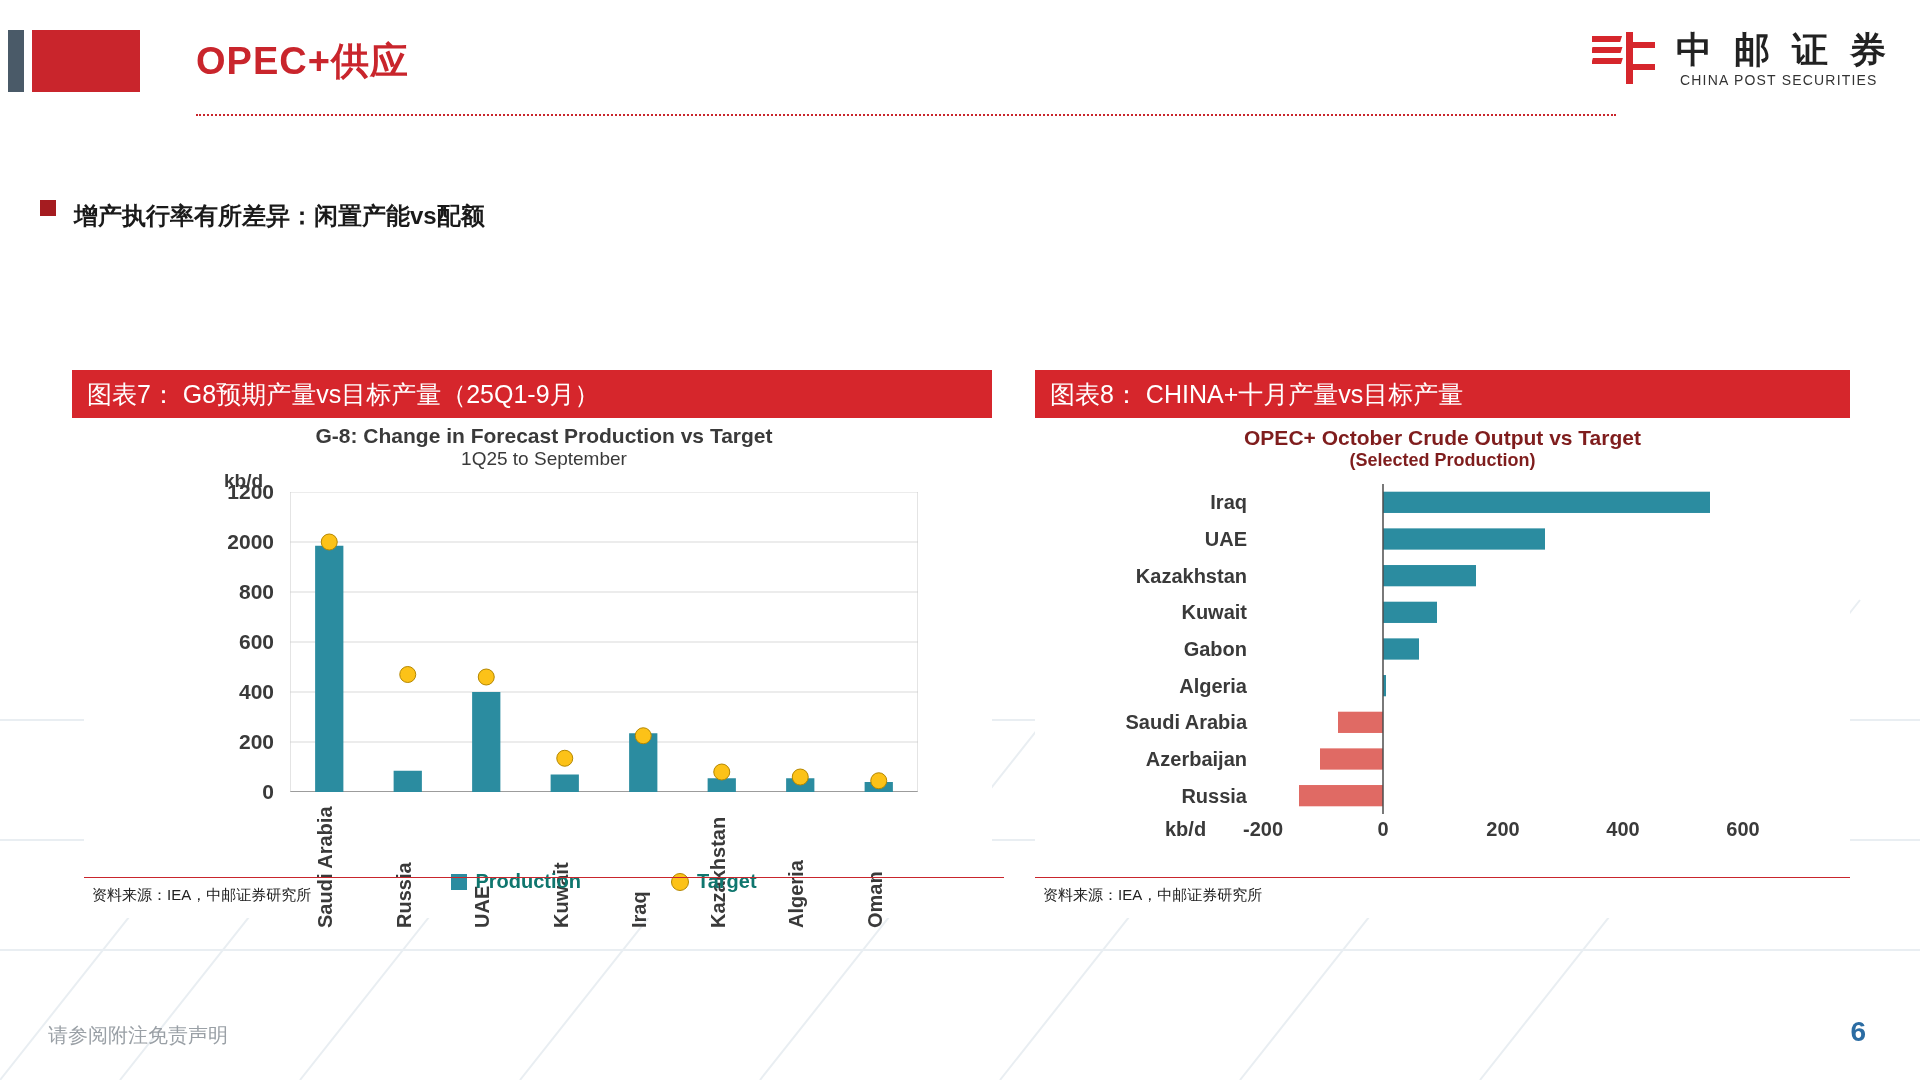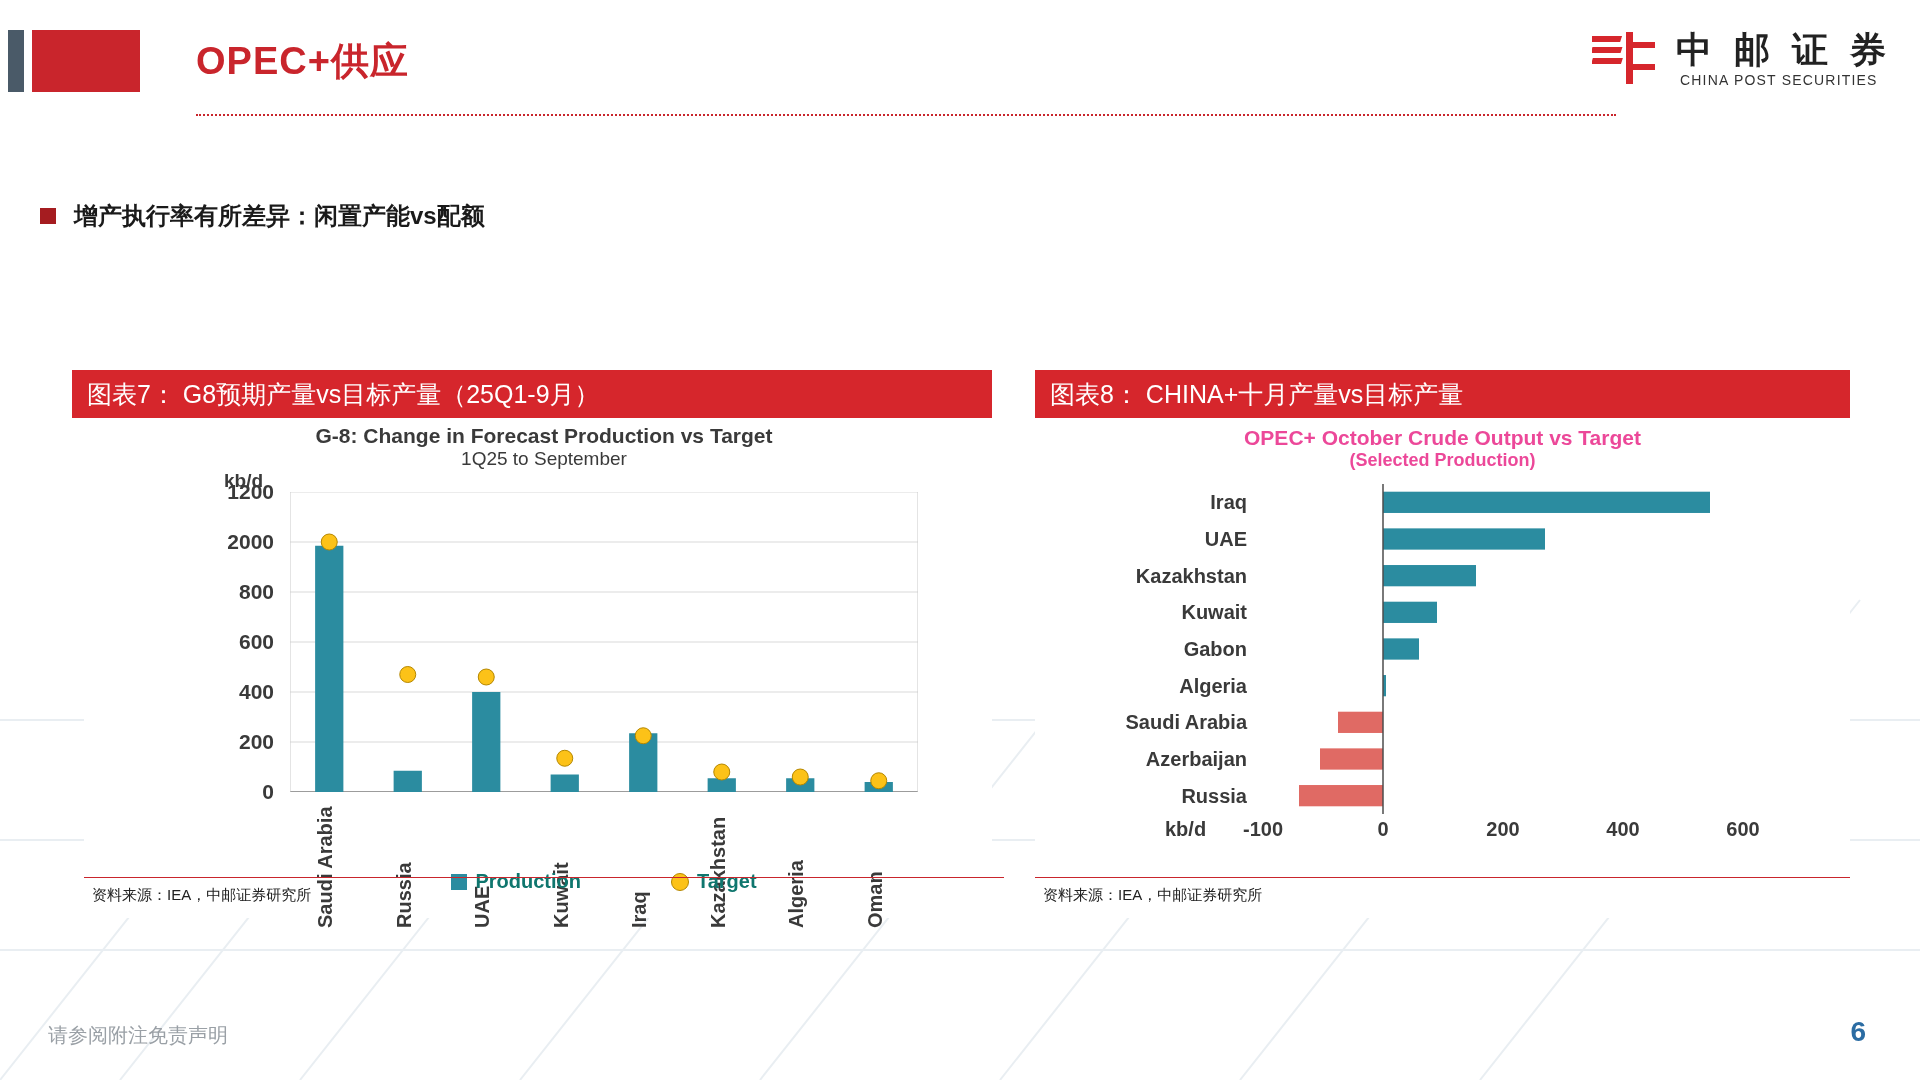--- a/index.html
+++ b/index.html
@@ -83,21 +83,20 @@
     color: #333;
     letter-spacing: 1.2px;
     white-space: nowrap;
   }
 
   
   .bullet-row {
     position: absolute;
     left: 40px; top: 200px;
     display: flex;
-    align-items: center;
   }
   .bullet-sq {
     width: 16px; height: 16px;
     background: #a51c20;
     margin-right: 18px;
   }
   .bullet-text {
     font-size: 24px;
     font-weight: bold;
     color: #1a1a1a;
@@ -200,21 +199,21 @@
 
   
   #rightPanel { left: 1035px; top: 370px; width: 815px; }
   #rightPanel .panel-body { height: 500px; }
   .rc-title {
     position: absolute;
     left: 0; top: 8px;
     width: 815px;
     text-align: center;
     font-size: 21px;
-    color: #ec4899;
+    color: #7f1d1d;
     font-weight: 600;
   }
   .rc-title small { display:block; font-size: 18px; font-weight: 600; }
   .rc-plot {
     position: absolute;
     left: 228px; top: 66px;
     width: 480px; height: 330px;
   }
   .rc-cats {
     position: absolute;
@@ -431,21 +430,21 @@
           <line x1="0" x2="0" y1="332" y2="338" stroke="#4d4d4d" stroke-width="1.2"></line>
           <line x1="120" x2="120" y1="332" y2="338" stroke="#4d4d4d" stroke-width="1.2"></line>
           <line x1="240" x2="240" y1="332" y2="338" stroke="#4d4d4d" stroke-width="1.2"></line>
           <line x1="360" x2="360" y1="332" y2="338" stroke="#4d4d4d" stroke-width="1.2"></line>
           <line x1="480" x2="480" y1="332" y2="338" stroke="#4d4d4d" stroke-width="1.2"></line>
         </svg>
     </div>
 
     <div class="rc-unit">kb/d</div>
     <div class="rc-xlabels" id="rcX">
-        <span style="left: 0px;">-100</span>
+        <span style="left: 0px;">-200</span>
         <span style="left: 120px;">0</span>
         <span style="left: 240px;">200</span>
         <span style="left: 360px;">400</span>
         <span style="left: 480px;">600</span>
       </div>
 
     <div class="panel-src-line" style="position:absolute; left:0; top:455px; width:815px;"></div>
     <div class="panel-src" style="position:absolute; left:0; top:458px;">资料来源：IEA，中邮证券研究所</div>
   </div>
 </div>

